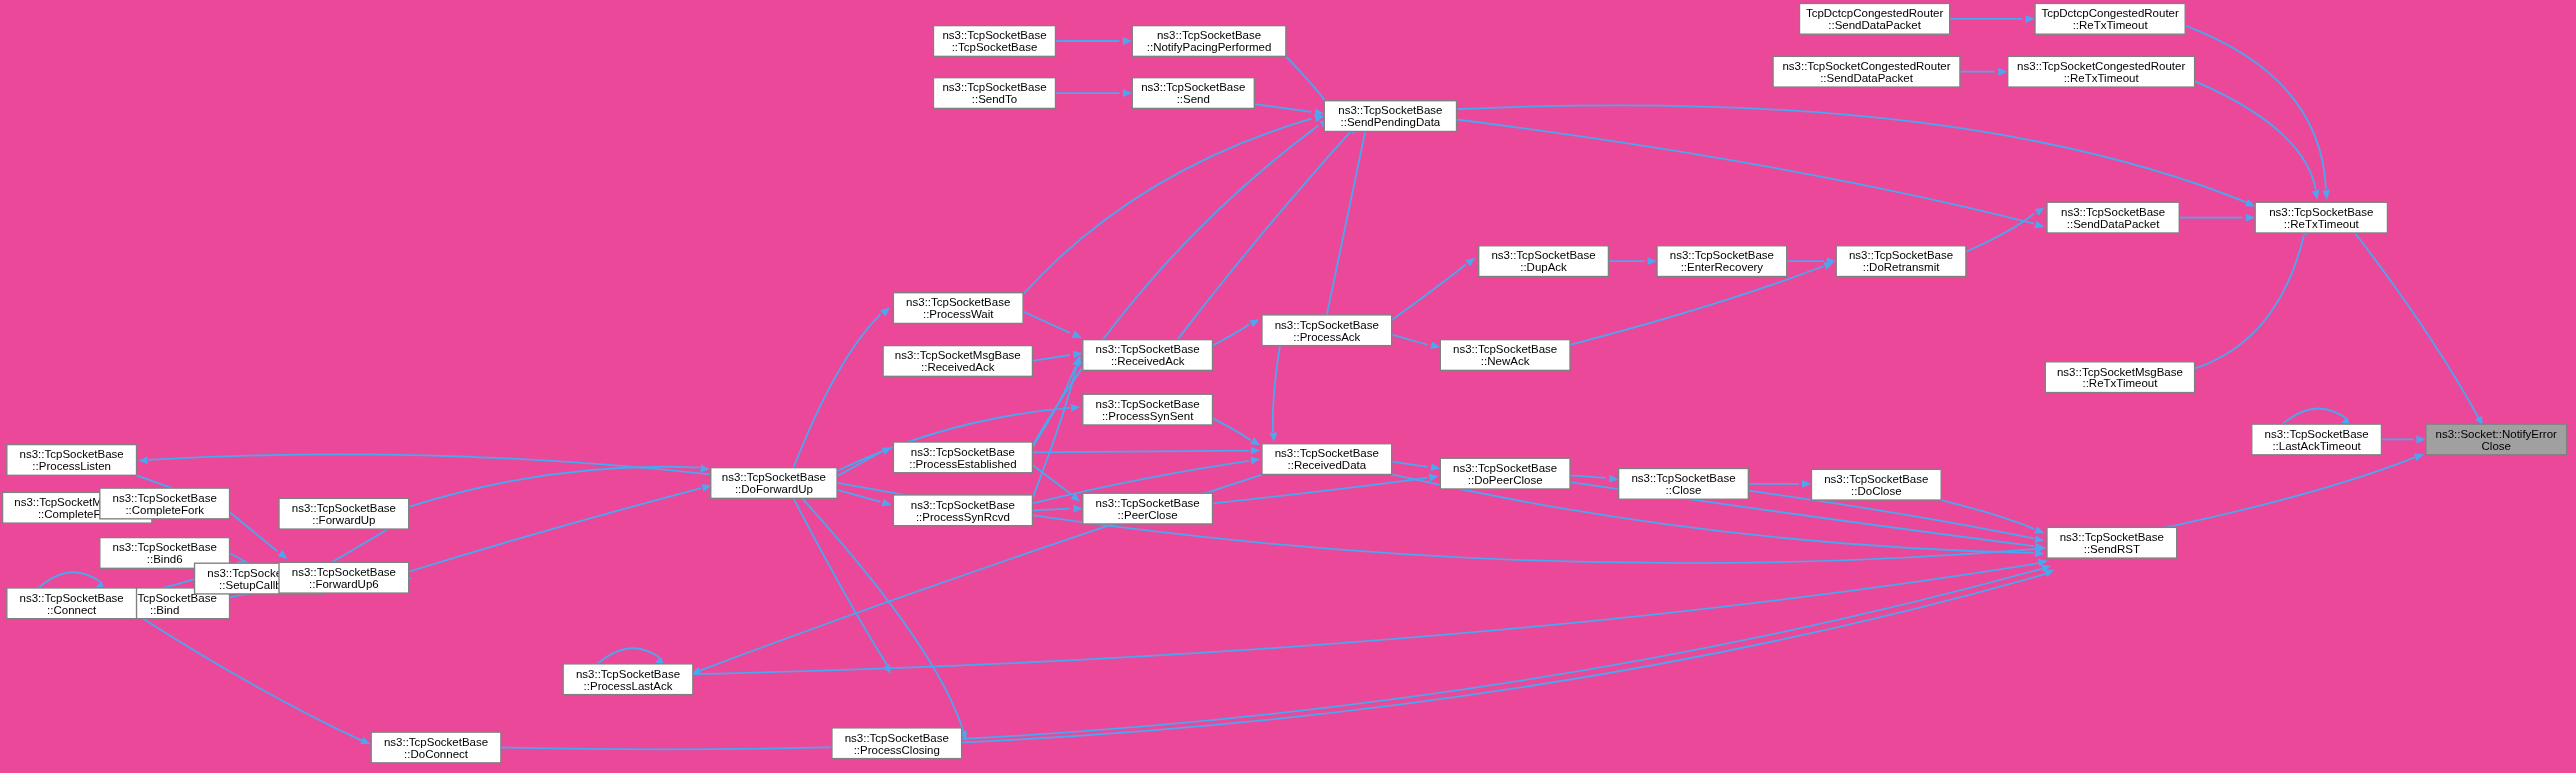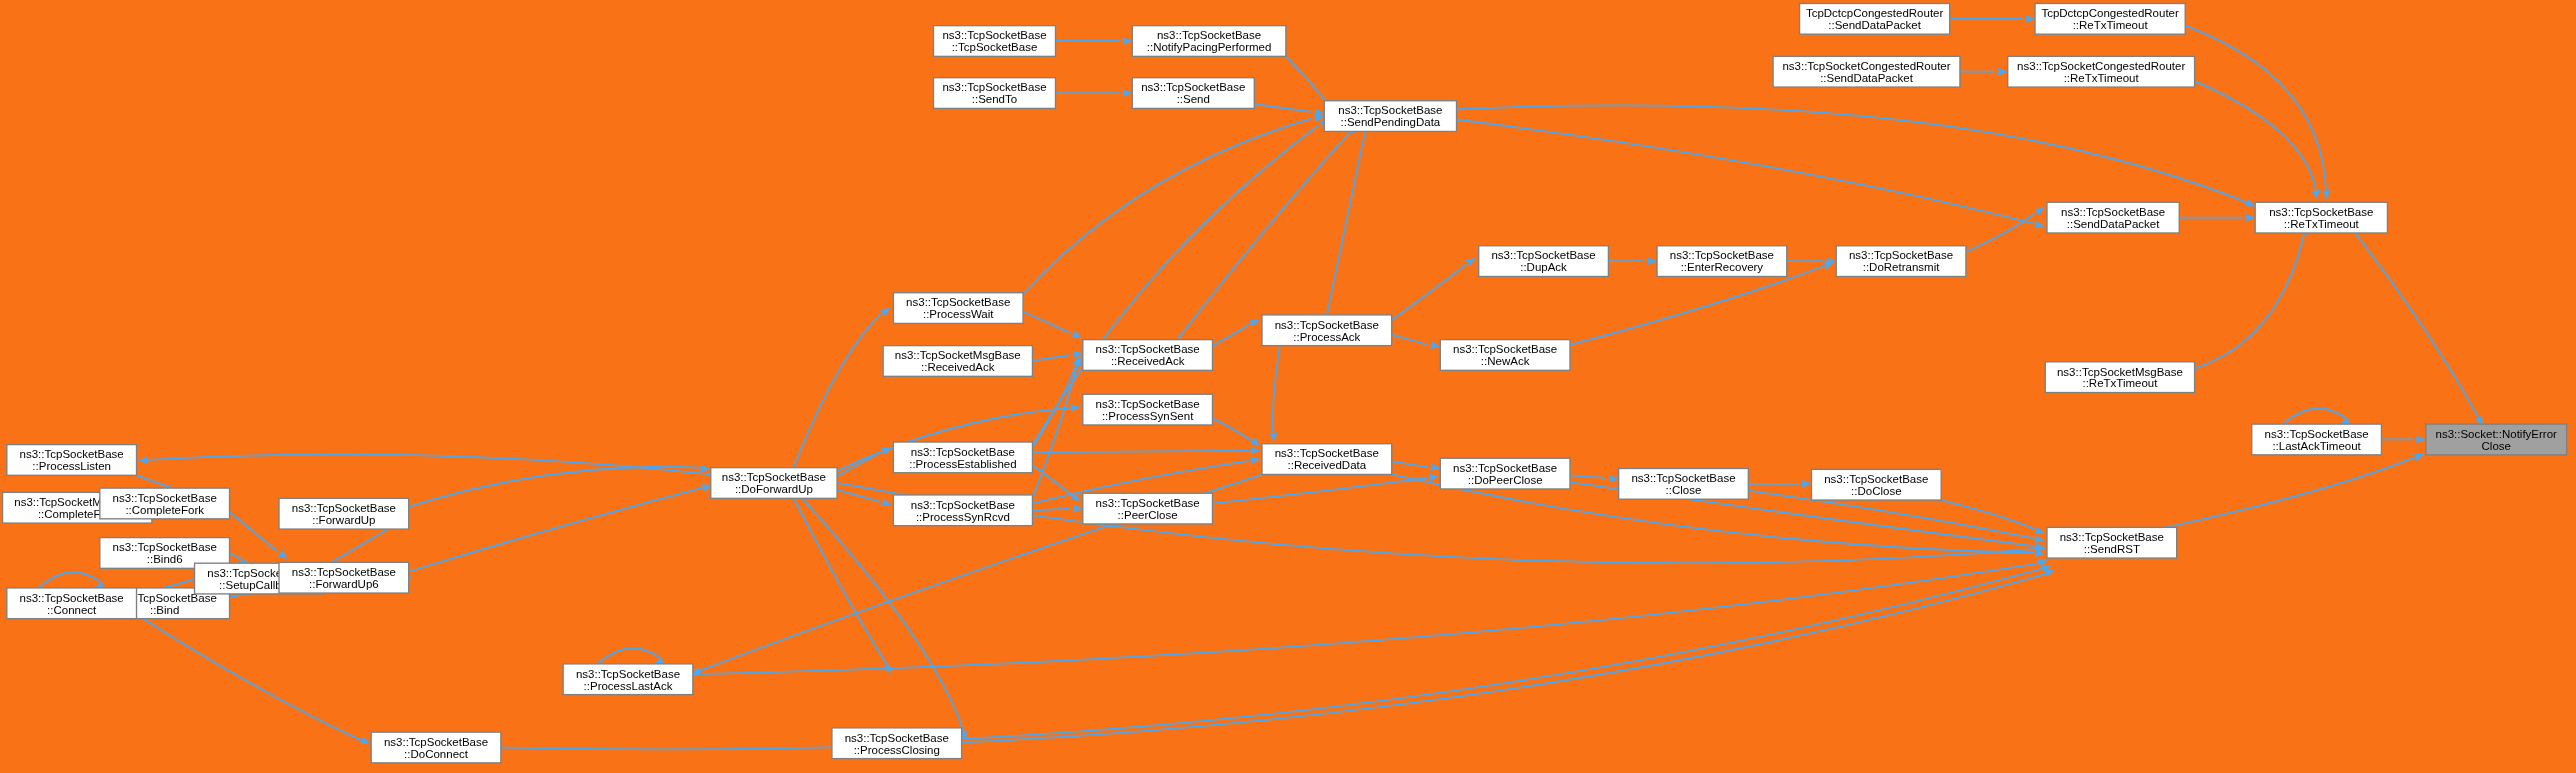--- a/index.html
+++ b/index.html
@@ -1,16 +1,16 @@
 <!DOCTYPE html>
 <html style="font-size:13.7px"><head>
 <meta charset="utf-8">
 <style>
   html,body{margin:0;padding:0;background:#000;}
-  #stage{position:relative;width:2576px;height:774px;background:#f97316;overflow:hidden;}
+  #stage{position:relative;width:2576px;height:774px;background:#ec4899;overflow:hidden;}
   svg#graph{position:absolute;left:0;top:0;width:2576px;height:774px;display:block;}
   .nodebox{fill:#ffffff;stroke:#808080;stroke-width:1.6;}
   .nodebox.highlight{fill:#a0a0a0;}
   .nodelabel{font-family:"Liberation Sans",sans-serif;font-size:13.5px;fill:#000000;text-anchor:middle;dominant-baseline:middle;}
   .edge{fill:none;stroke:#4ba7ef;stroke-width:2.1;}
   .arrowhead{fill:#4ba7ef;}
 </style>
 </head>
 <body>
 

